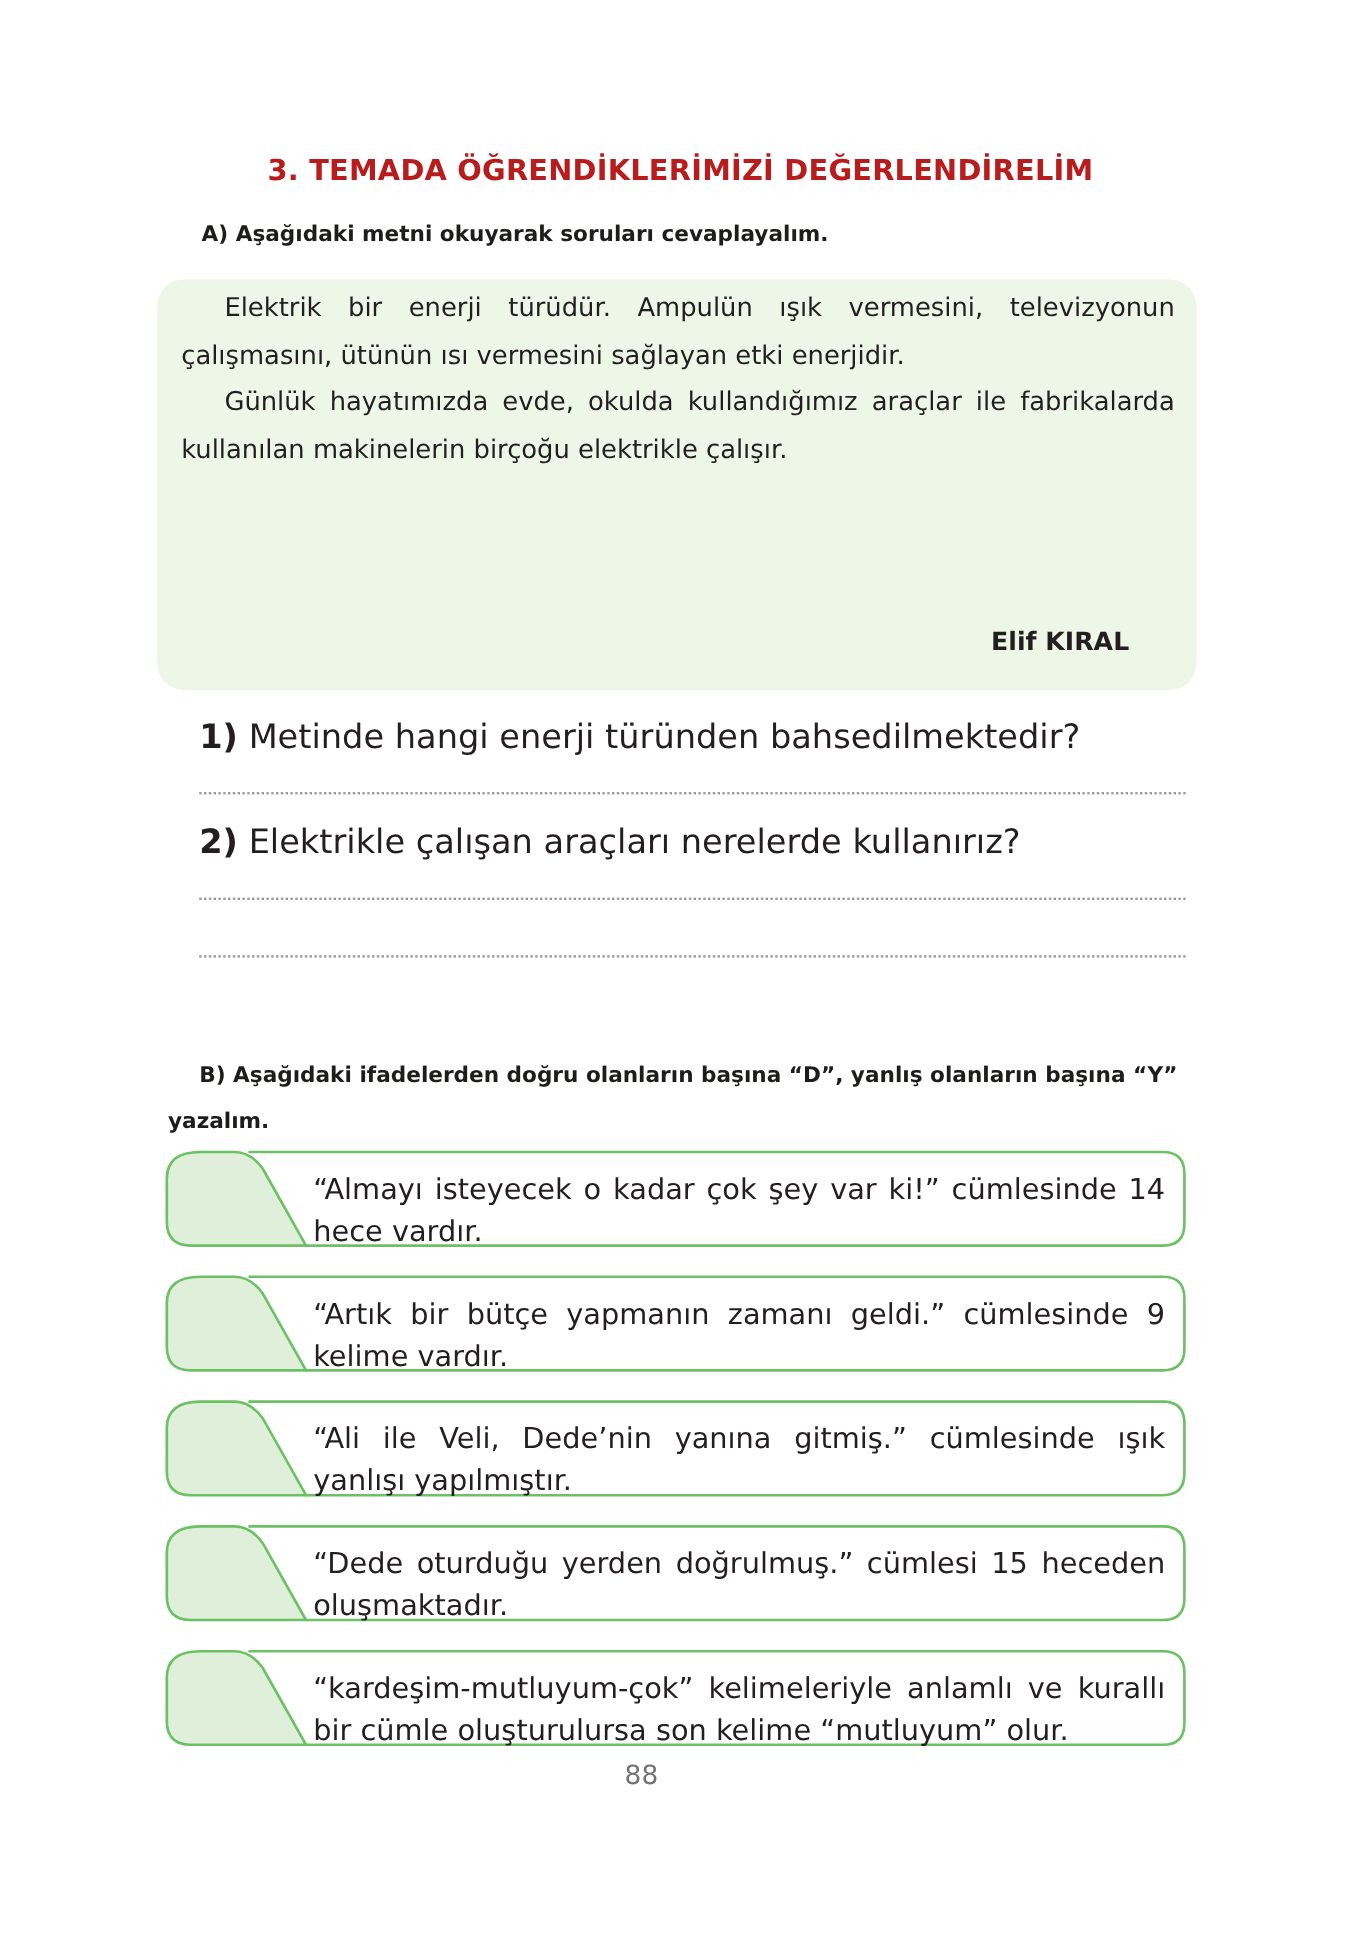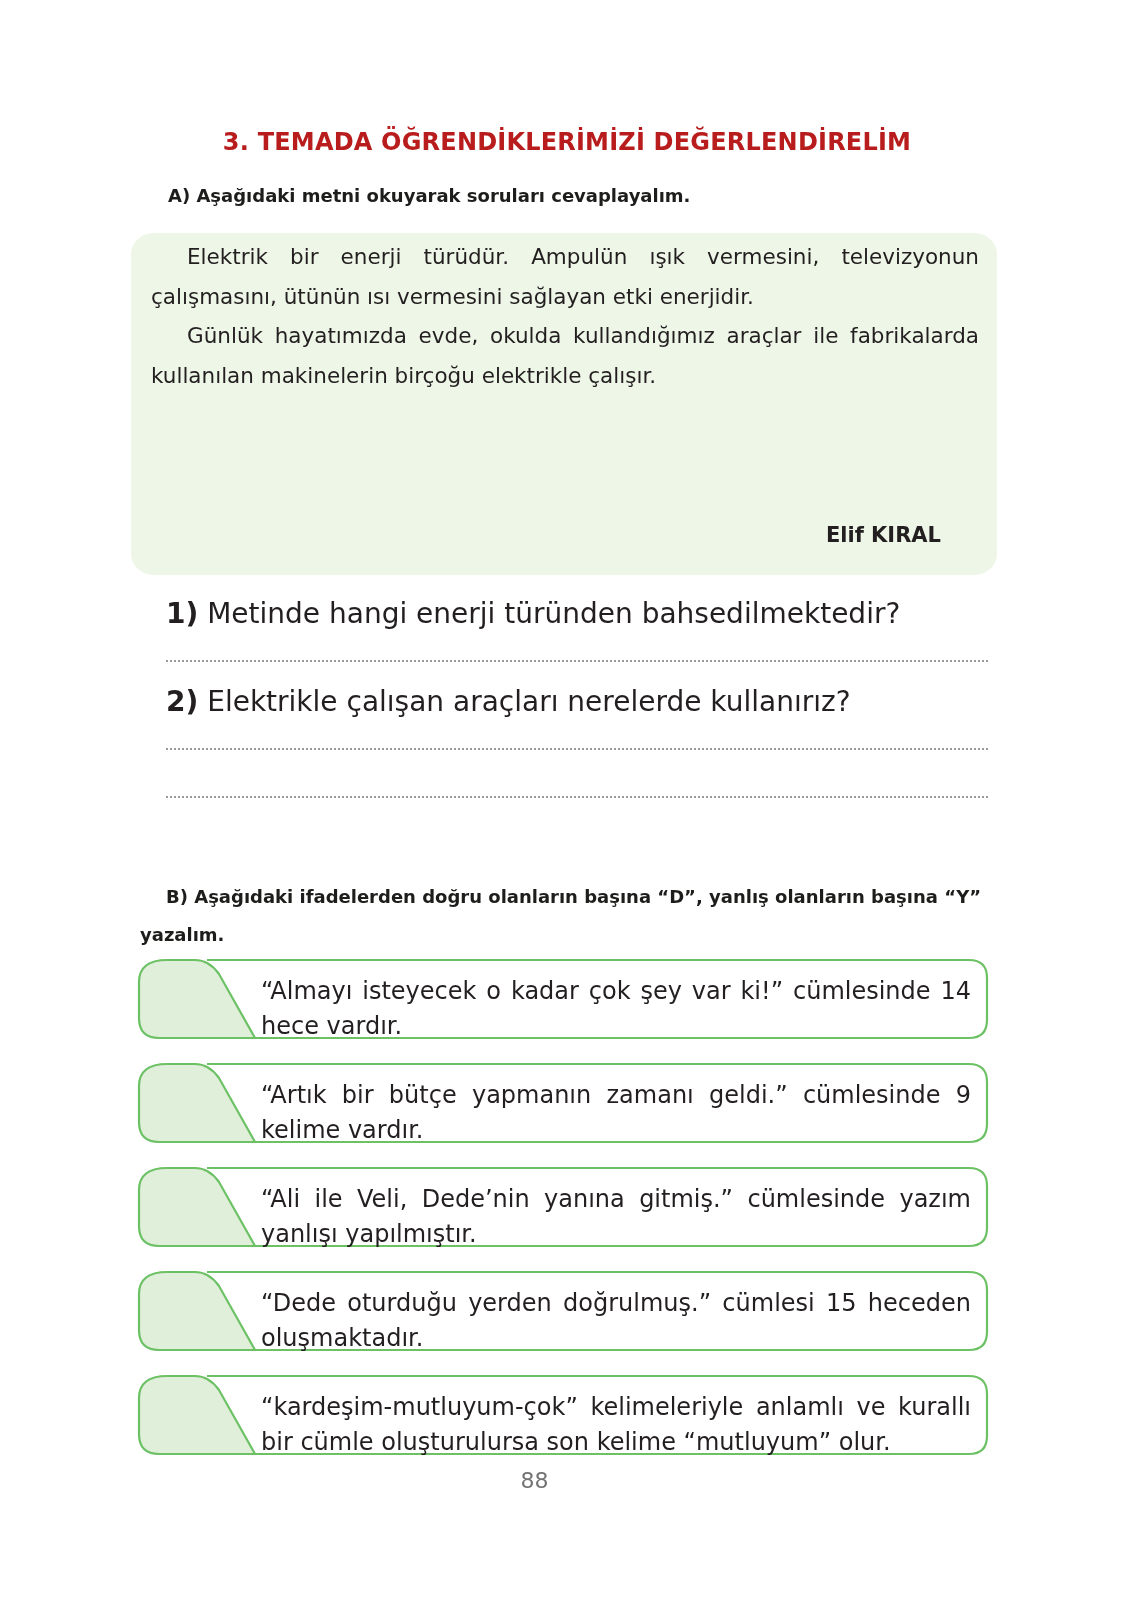--- a/index.html
+++ b/index.html
@@ -111,21 +111,21 @@
   <input class="tf-answer" value="" style="">
   <div class="tf-text">“Artık bir bütçe yapmanın zamanı geldi.” cümlesinde 9 kelime vardır.</div>
 </div>
 
 <div class="tf-item" style="top:1166px;">
   <svg class="frame" width="852" height="84" viewBox="0 0 852 84">
     <path d="M70 2 H832 Q850 2 850 20 V62 Q850 80 832 80 H118" fill="#fff" stroke="#6cc164" stroke-width="2.2"></path>
     <path d="M30 2 H58 Q72 2 82 16 L118 80 H22 Q2 80 2 60 V24 Q2 2 30 2 Z" fill="#e0efd9" stroke="#6cc164" stroke-width="2.2"></path>
   </svg>
   <input class="tf-answer" value="" style="">
-  <div class="tf-text">“Ali ile Veli, Dede’nin yanına gitmiş.” cümlesinde yazım yanlışı yapılmıştır.</div>
+  <div class="tf-text">“Ali ile Veli, Dede’nin yanına gitmiş.” cümlesinde ışık yanlışı yapılmıştır.</div>
 </div>
 
 <div class="tf-item" style="top:1270px;">
   <svg class="frame" width="852" height="84" viewBox="0 0 852 84">
     <path d="M70 2 H832 Q850 2 850 20 V62 Q850 80 832 80 H118" fill="#fff" stroke="#6cc164" stroke-width="2.2"></path>
     <path d="M30 2 H58 Q72 2 82 16 L118 80 H22 Q2 80 2 60 V24 Q2 2 30 2 Z" fill="#e0efd9" stroke="#6cc164" stroke-width="2.2"></path>
   </svg>
   <input class="tf-answer" value="" style="">
   <div class="tf-text">“Dede oturduğu yerden doğrulmuş.” cümlesi 15 heceden oluşmaktadır.</div>
 </div>

